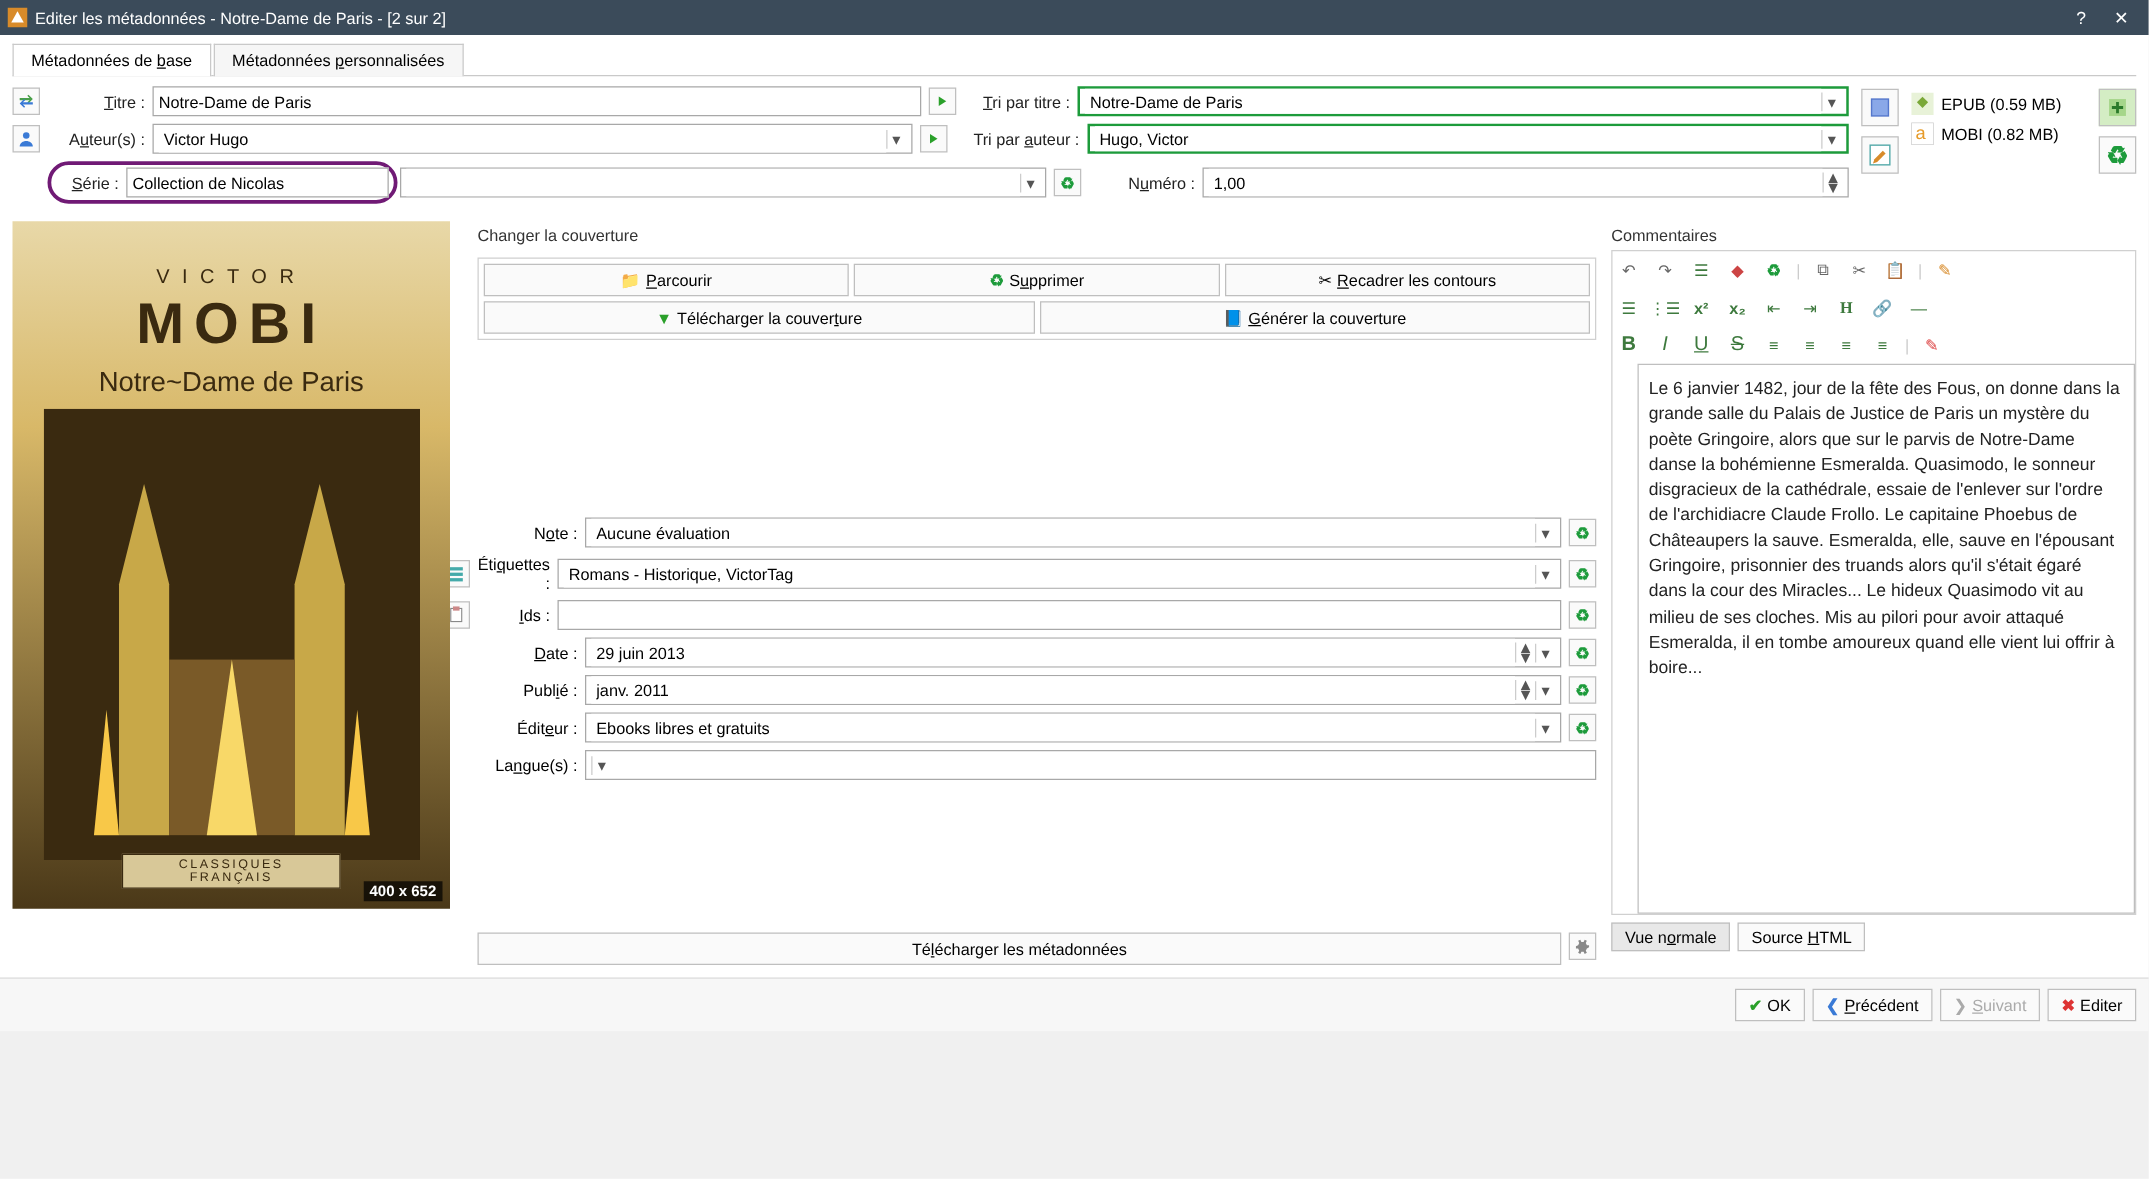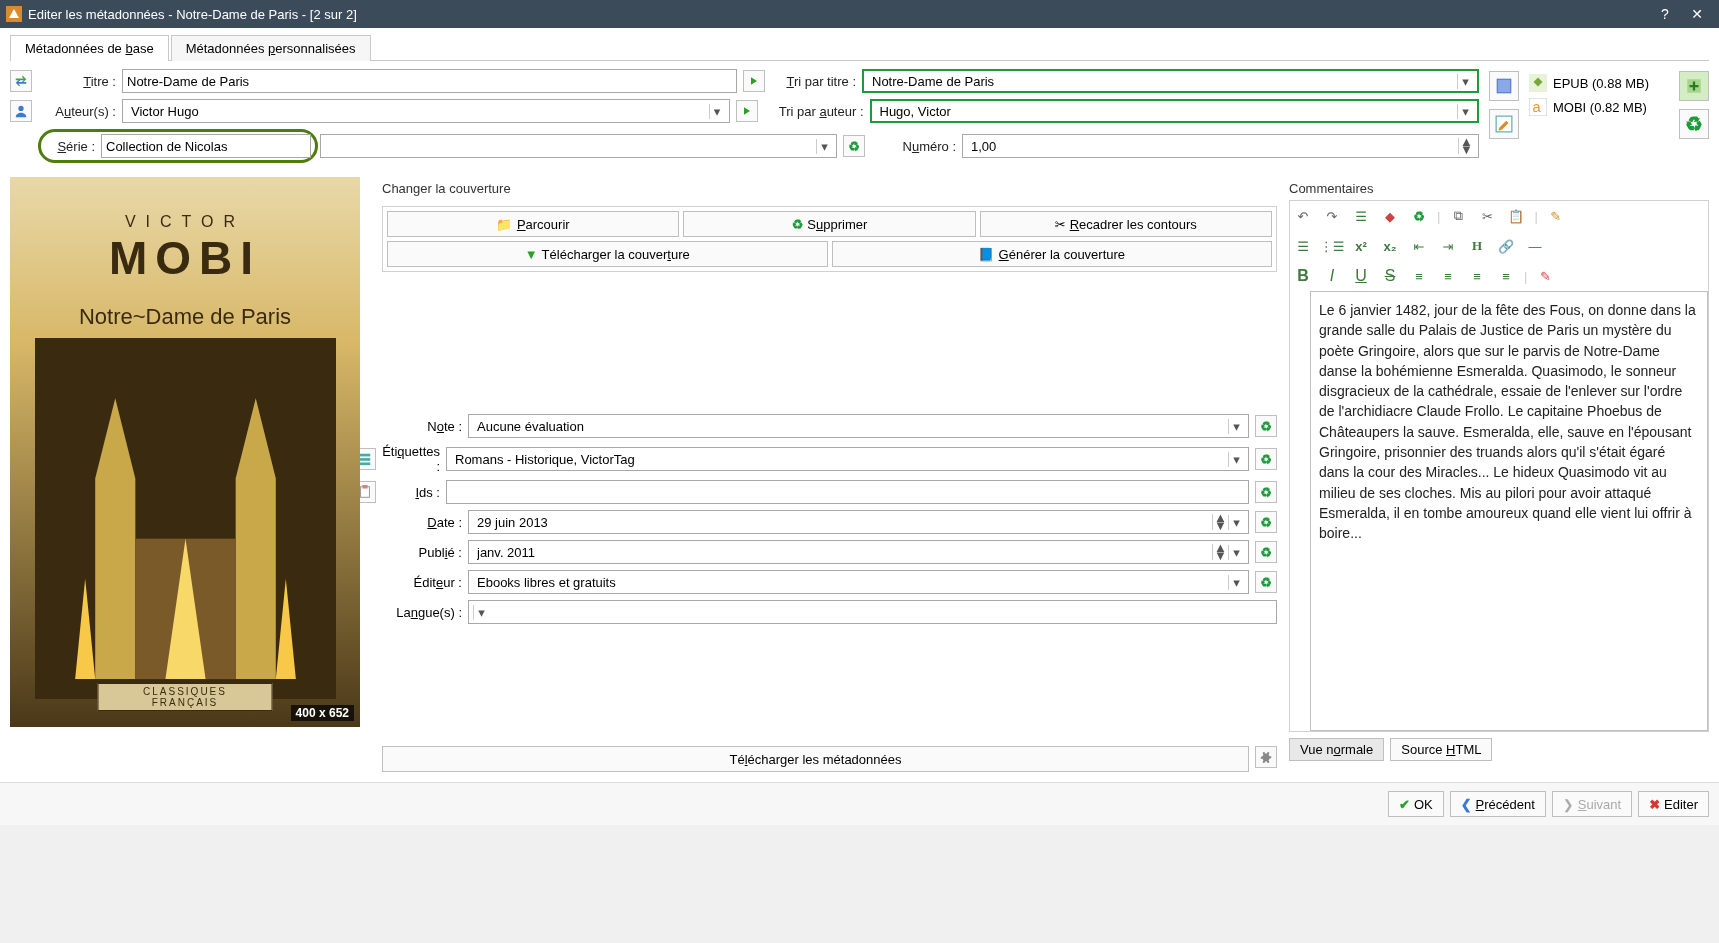--- a/index.html
+++ b/index.html
@@ -15,21 +15,21 @@
 .tab u { text-decoration:underline; }
 .row { display:flex; align-items:center; margin-bottom:6px; gap:6px; }
 .lbl { text-align:right; min-width:78px; color:#222; }
 .lbl u { text-decoration:underline; }
 .icoBtn { width:22px; height:22px; border:1px solid #bfbfbf; background:#fafafa; display:inline-flex; align-items:center; justify-content:center; cursor:pointer; }
 input[type=text], .combo { height:24px; border:1px solid #a8a8a8; padding:0 4px; background:#fff; }
 .combo { display:flex; align-items:center; }
 .combo input { border:none; flex:1; height:100%; outline:none; }
 .combo .dd { width:16px; text-align:center; border-left:1px solid #ccc; cursor:pointer; color:#555; }
 .greenBorder { border:2px solid #1d9b3b; }
-.highlightGroup { border:3px solid #4d7c0f; border-radius:18px; padding:2px 4px; display:flex; align-items:center; gap:6px; }
+.highlightGroup { border:3px solid #701a75; border-radius:18px; padding:2px 4px; display:flex; align-items:center; gap:6px; }
 .arrowBtn { width:22px; height:22px; border:1px solid #bfbfbf; display:flex; align-items:center; justify-content:center; cursor:pointer; background:#fafafa; }
 .arrowBtn svg { width:12px; height:12px; }
 .cover { width:350px; height:550px; background:#ddd; position:relative; display:flex; flex-direction:column; align-items:center; justify-content:flex-start; color:#3a2a10; text-align:center; }
 .cover .dim { position:absolute; bottom:6px; right:6px; background:rgba(0,0,0,.7); color:#fff; font-size:12px; padding:1px 5px; font-weight:bold; }
 .panelLabel { margin:4px 0 4px 0; color:#333; }
 .btnWide { height:26px; border:1px solid #bfbfbf; background:#fafafa; display:flex; align-items:center; justify-content:center; gap:4px; cursor:pointer; }
 .toolbar { display:flex; gap:7px; flex-wrap:wrap; align-items:center; padding:4px 2px; }
 .tbtn { width:22px; height:22px; display:flex; align-items:center; justify-content:center; cursor:pointer; color:#3e7a3e; }
 .tbtn.gray { color:#666; }
 .commentsBox { border:1px solid #bfbfbf; height:440px; padding:8px; overflow:auto; background:#fff; font-size:14px; line-height:1.45; color:#222;margin-left:20px; }
@@ -152,21 +152,21 @@
               <path d="M4 11l6-6 2 2-6 6-3 1z" fill="#d88b2a"></path>
             </svg>
           </span>
       </div>
       <div style="min-width:140px;">
         <div class="fmtRow">
           <span class="fi"><svg viewBox="0 0 16 16">
                 <rect width="16" height="16" fill="#e8f2d8"></rect>
                 <path d="M8 3l4 4-4 4-4-4z" fill="#7aa838"></path>
               </svg></span>
-          <span>EPUB (0.88 MB)</span>
+          <span>EPUB (0.59 MB)</span>
         </div>
         <div class="fmtRow">
           <span class="fi"><svg viewBox="0 0 16 16">
                 <rect width="16" height="16" fill="#fff" stroke="#ccc"></rect>
                 <text x="3" y="12" font-size="10" fill="#e69b2a">a</text>
               </svg></span>
           <span>MOBI (0.82 MB)</span>
         </div>
       </div>
       <div style="display:flex; flex-direction:column; gap:8px;">
@@ -180,21 +180,21 @@
       </div>
     </div>
   </div>
 
   <div class="mainGrid" style="margin-top:8px;">
 
     <div>
       <div class="cover" style="background:linear-gradient(#e8d8a8,#d8b868 30%,#4a3818 100%);">
         <div style="margin-top:36px;letter-spacing:10px;font-size:16px">VICTOR</div>
         <div style="font-size:46px;font-weight:bold;letter-spacing:8px">MOBI</div>
-        <div style="font-size:22px;margin-top:19px">Notre~Dame de Paris</div>
+        <div style="font-size:22px;margin-top:8px">Notre~Dame de Paris</div>
         <svg viewBox="0 0 300 360" style="width:86%;margin-top:8px">
           <rect width="300" height="360" fill="#3a2a10"></rect>
           <polygon points="60,340 60,140 80,60 100,140 100,340" fill="#c8a848"></polygon>
           <polygon points="200,340 200,140 220,60 240,140 240,340" fill="#c8a848"></polygon>
           <rect x="100" y="200" width="100" height="140" fill="#7a5a28"></rect>
           <polygon points="130,340 150,200 170,340" fill="#f8d868"></polygon>
           <polygon points="40,340 50,240 60,340" fill="#f8c848"></polygon>
           <polygon points="240,340 250,240 260,340" fill="#f8c848"></polygon>
         </svg>
         <div style="position:absolute;bottom:16px;left:50%;transform:translateX(-50%);background:#d8c898;border:1px solid #3a2a10;padding:2px 10px;font-size:10px;letter-spacing:2px">CLASSIQUES FRANÇAIS</div>

